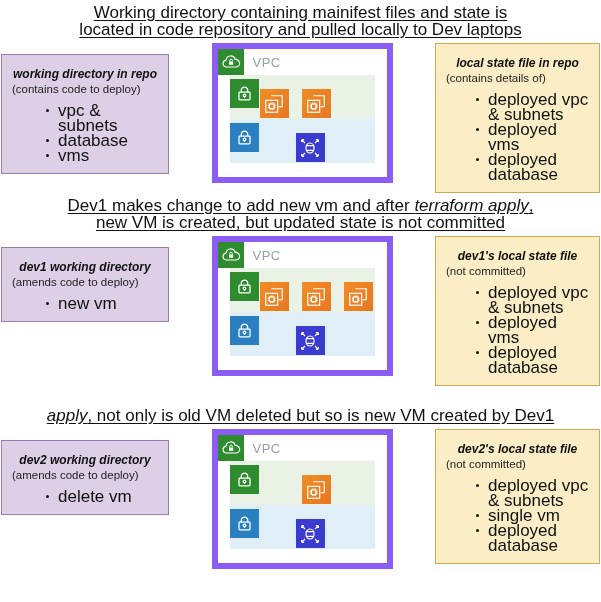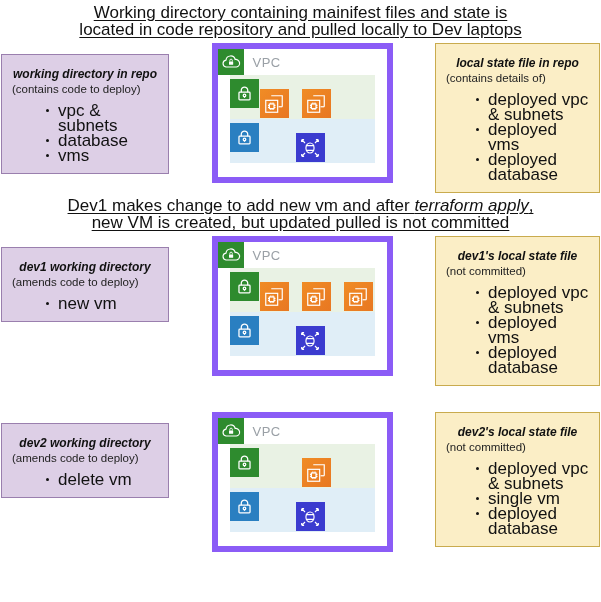--- a/index.html
+++ b/index.html
@@ -253,21 +253,21 @@
         <li>deployed vms</li>
         <li>deployed database</li>
       </ul>
     </div>
   </div>
 </div>
 
 <div class="section">
   <div class="section-heading">
     <span class="hl"><span>Dev1 makes change to add new vm and after </span><span class="it">terraform apply</span><span>,</span></span><br>
-    <span class="hl">new VM is created, but updated pulled is not committed</span>
+    <span class="hl">new VM is created, but updated state is not committed</span>
   </div>
 
   <div class="row">
 
     <div class="panel panel-left">
       <div class="panel-title">dev1 working directory</div>
       <div class="panel-sub">(amends code to deploy)</div>
       <ul>
         <li>new vm</li>
       </ul>
@@ -355,20 +355,21 @@
         <li>deployed vms</li>
         <li>deployed database</li>
       </ul>
     </div>
   </div>
 </div>
 
 <div class="section">
   <div class="section-heading">
     <br>
+    <span class="hl"><span class="it">apply</span><span>, not only is old VM deleted but so is new VM created by Dev1</span></span>
   </div>
 
   <div class="row">
 
     <div class="panel panel-left">
       <div class="panel-title">dev2 working directory</div>
       <div class="panel-sub">(amends code to deploy)</div>
       <ul>
         <li>delete vm</li>
       </ul>

